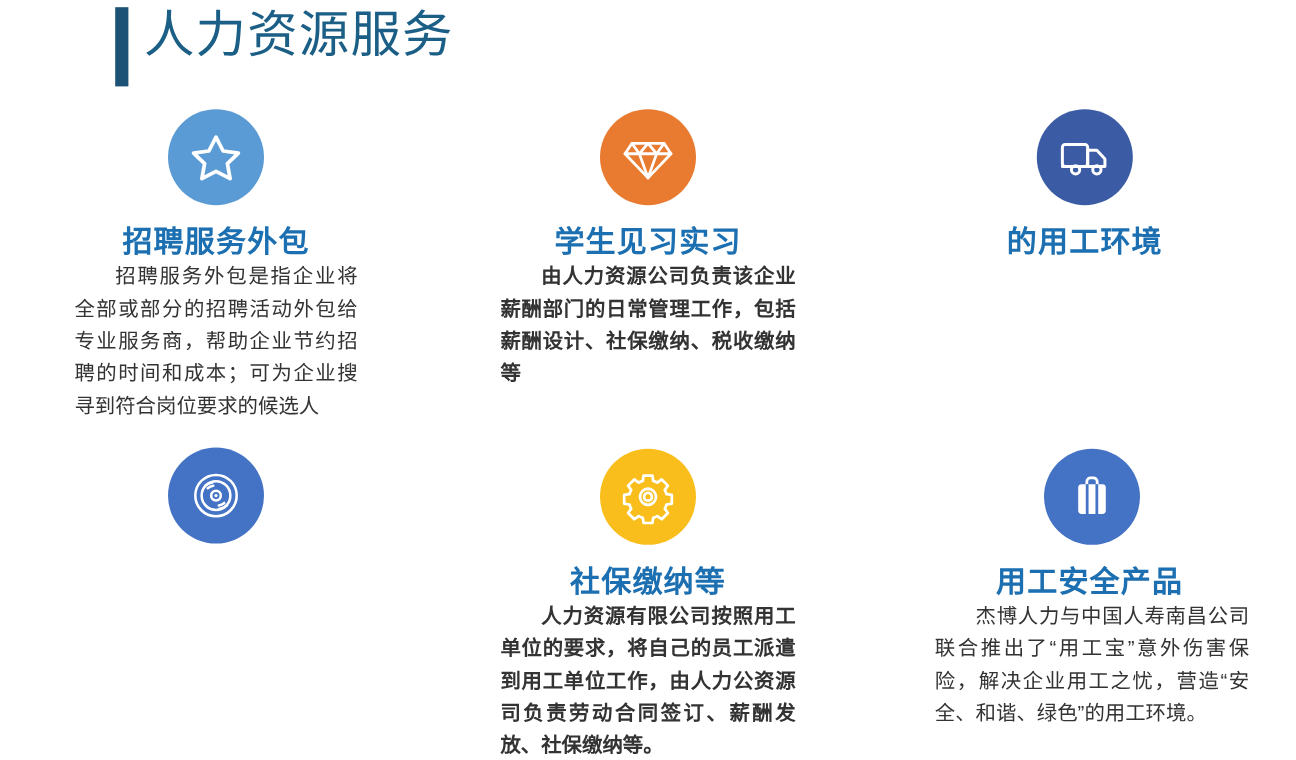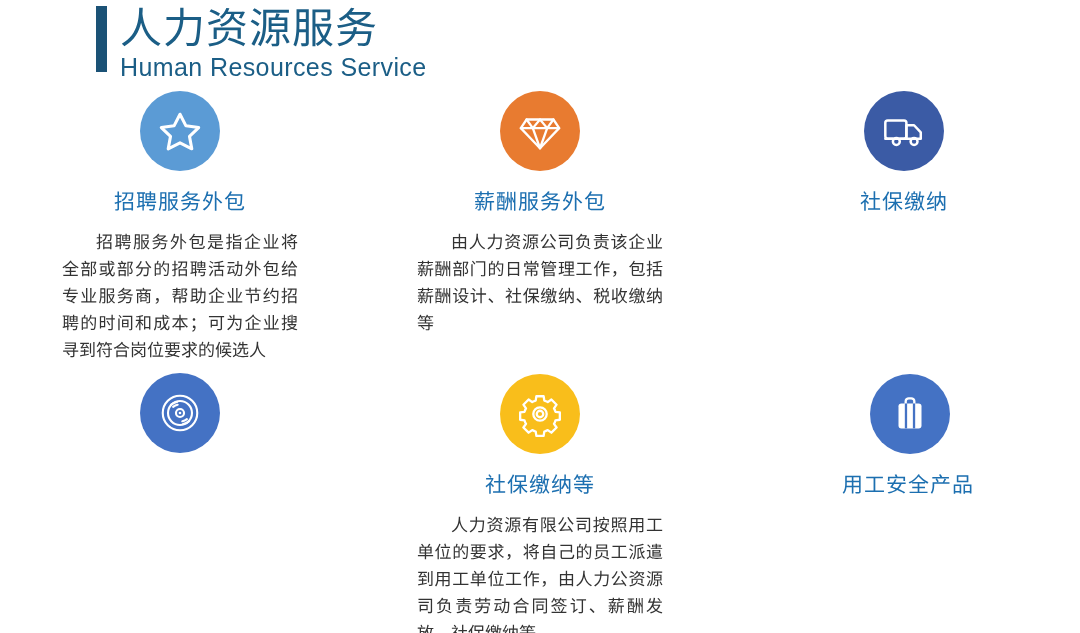--- a/index.html
+++ b/index.html
@@ -33,21 +33,21 @@
   }
   .header-bar {
     width: 11px;
     height: 66px;
     background: #1b5276;
     margin-right: 13px;
     flex: 0 0 auto;
   }
   .header-texts {
     display: flex;
-    flex-direction: column;
+    flex-direction: row;
   }
   .header-cn {
     font-size: 42px;
     line-height: 46px;
     color: #1b5e86;
     font-weight: 400;
     letter-spacing: 1px;
     white-space: nowrap;
   }
   .header-en {
@@ -88,62 +88,60 @@
     justify-content: center;
     margin-top: 9px;
     flex: 0 0 auto;
   }
   .icon-circle svg {
     display: block;
   }
 
   .card-title {
     margin-top: 16px;
-    font-size: 21px;
+    font-size: 25px;
     line-height: 30px;
-    font-weight: normal;
+    font-weight: bold;
     color: #1c6fb0;
     letter-spacing: 1px;
     white-space: nowrap;
   }
 
   .card-body {
-    margin-top: 12px;
     font-size: 17px;
     line-height: 27px;
     color: #333333;
     text-align: justify;
     text-justify: inter-ideograph;
     text-indent: 2em;
     width: 248px;
   }
 
   
   .card.col1 .card-body { width: 236px; }
-  .card.col2 .card-body { width: 246px; }
+  .card.col2 .card-body { width: 246px; font-weight: bold; }
   .card.col3 .card-body { width: 262px; }
 
   .card.r2c1 .icon-circle { margin-top: 8px; }
   .card.r2c3 .icon-circle { margin-left: 20px; }
   .card.r2c3 .card-title  { margin-left: 16px; }
   .card.r2c3 .card-body   { margin-left: 20px; }
   .card.r1c3 .icon-circle { margin-left: 8px; }
   .card.r1c3 .card-title  { margin-left: 8px; }
   .card.r1c3 .card-body   { margin-left: 8px; }
 </style>
 </head>
 <body>
 
 <div class="page">
 
   <div class="header">
     <div class="header-bar"></div>
     <div class="header-texts">
       <div class="header-cn">人力资源服务</div>
-      <div class="header-en">Human Resources Service</div>
     </div>
   </div>
 
   <div class="grid">
 
     <div class="card col1 r1c1">
       <div class="icon-circle" style="background:#5b9bd5;">
         <span>
           <svg width="46" height="46" viewBox="0 0 48 48" fill="none" stroke="#ffffff" stroke-width="3.2" stroke-linejoin="round" stroke-linecap="round">
             <path d="M24 6.5 L30.2 18.6 L43.5 20.4 L33.9 29.6 L36.3 42.6 L24 36.4 L11.7 42.6 L14.1 29.6 L4.5 20.4 L17.8 18.6 Z"></path>
@@ -159,37 +157,37 @@
         <span>
           <svg width="46" height="46" viewBox="0 0 48 48" fill="none" stroke="#ffffff" stroke-width="2.4" stroke-linejoin="round" stroke-linecap="round">
             <path d="M10 12 H38 L44 21 L24 42 L4 21 Z"></path>
             <path d="M4 21 H44"></path>
             <path d="M10 12 L16.5 21 L24 42"></path>
             <path d="M38 12 L31.5 21 L24 42"></path>
             <path d="M16.5 21 L24 12 L31.5 21"></path>
           </svg>
         </span>
       </div>
-      <div class="card-title">薪酬服务外包</div>
+      <div class="card-title">学生见习实习</div>
       <div class="card-body">由人力资源公司负责该企业薪酬部门的日常管理工作，包括薪酬设计、社保缴纳、税收缴纳等</div>
     </div>
 
     <div class="card col3 r1c3">
       <div class="icon-circle" style="background:#3b5ba5;">
         <span>
           <svg width="46" height="46" viewBox="0 0 48 48" fill="none" stroke="#ffffff" stroke-width="2.6" stroke-linejoin="round" stroke-linecap="round">
             <rect x="4.5" y="13" width="22" height="19" rx="2.5"></rect>
             <path d="M26.5 18 H34.5 L41.5 25.5 V32 H26.5 Z"></path>
             <path d="M4.5 32 H12.5 M19.5 32 H26.5"></path>
             <circle cx="16" cy="35" r="3.6"></circle>
             <circle cx="34.5" cy="35" r="3.6"></circle>
           </svg>
         </span>
       </div>
-      <div class="card-title">社保缴纳</div>
+      <div class="card-title">的用工环境</div>
     </div>
 
     <div class="card col1 r2c1">
       <div class="icon-circle" style="background:#4472c4;">
         <span>
           <svg width="46" height="46" viewBox="0 0 48 48" fill="none" stroke="#ffffff" stroke-width="2.2" stroke-linejoin="round" stroke-linecap="round">
             <circle cx="24" cy="24" r="18"></circle>
             <circle cx="24" cy="24" r="12.5"></circle>
             <circle cx="24" cy="24" r="4.2"></circle>
             <circle cx="24" cy="24" r="1.4" fill="#ffffff" stroke="none"></circle>
@@ -221,16 +219,17 @@
         <span>
           <svg width="46" height="46" viewBox="0 0 48 48" fill="none">
             <path d="M19.5 13 v-2.2 a3.2 3.2 0 0 1 3.2-3.2 h2.6 a3.2 3.2 0 0 1 3.2 3.2 V13" stroke="#ffffff" stroke-width="2.4" fill="none" stroke-linejoin="round" stroke-linecap="round"></path>
             <rect x="12" y="13" width="24" height="26" rx="3" fill="#ffffff"></rect>
             <rect x="18.6" y="13" width="2.4" height="26" fill="#4472c4"></rect>
             <rect x="27" y="13" width="2.4" height="26" fill="#4472c4"></rect>
           </svg>
         </span>
       </div>
       <div class="card-title">用工安全产品</div>
+      <div class="card-body">杰博人力与中国人寿南昌公司联合推出了“用工宝”意外伤害保险，解决企业用工之忧，营造“安全、和谐、绿色”的用工环境。</div>
     </div>
 
   </div>
 </div>
 
 </body></html>

